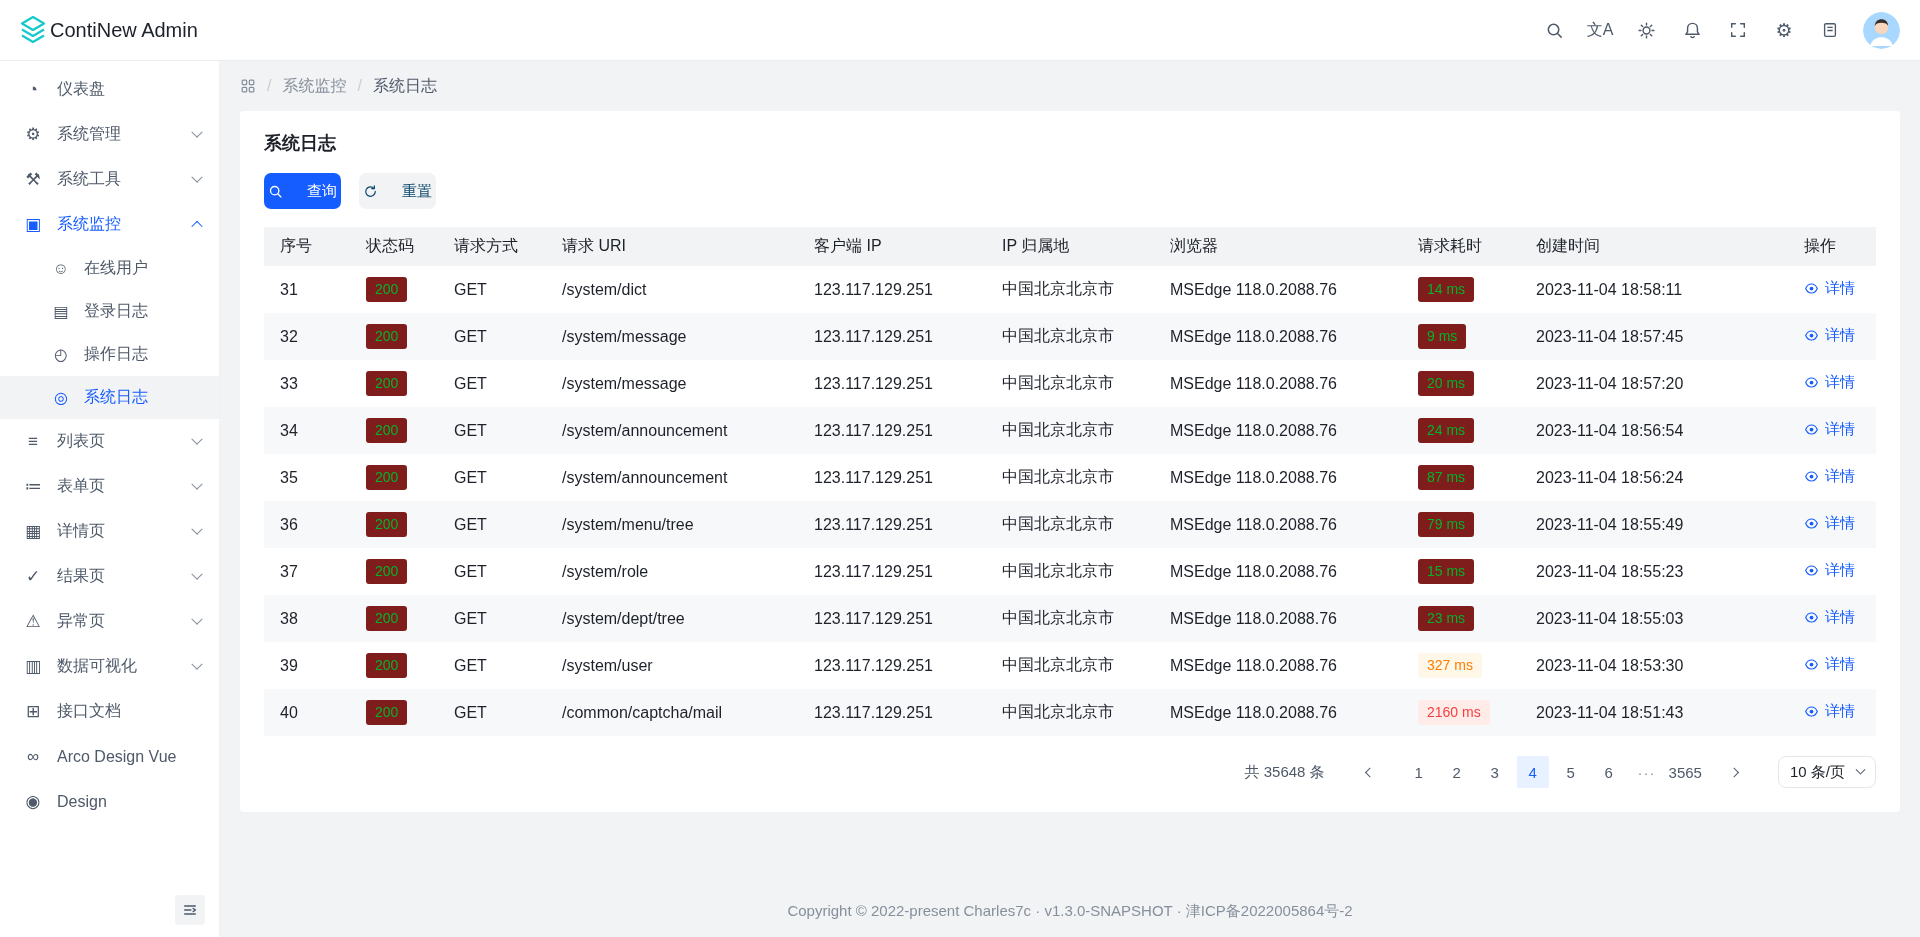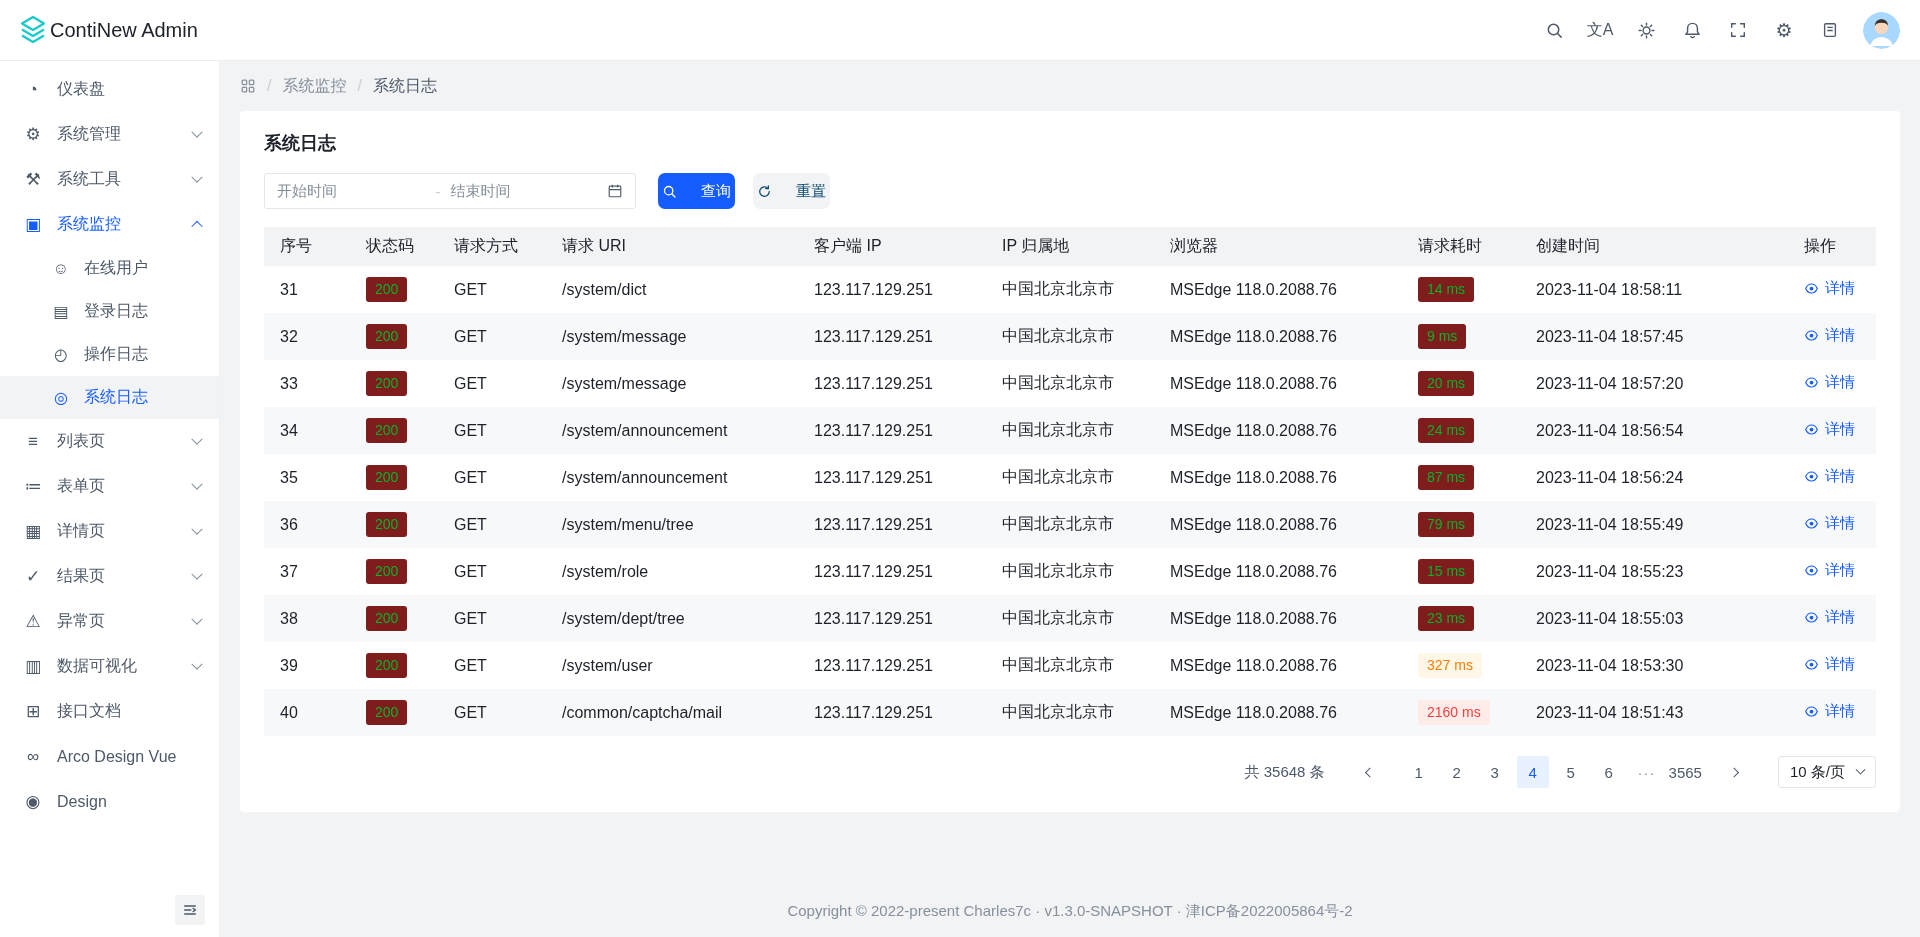--- a/index.html
+++ b/index.html
@@ -59,21 +59,21 @@
 .detail-link{display:inline-flex;align-items:center;gap:6px;color:#165dff;cursor:pointer;font-size:15px;text-decoration:none}
 
 .pagination{display:flex;align-items:center;justify-content:flex-end;margin-top:20px;gap:18px;font-size:15px;color:#4e5969}
 .total-text{margin-right:10px;color:#4e5969}
 .page-item,.nav-btn{min-width:32px;height:32px;border:none;background:transparent;border-radius:2px;color:#4e5969;font-size:15px;cursor:pointer;display:flex;align-items:center;justify-content:center;font-family:inherit}
 .page-item.active{background:#e8f1ff;color:#165dff;font-weight:500}
 .page-item.ellipsis{color:#86909c;letter-spacing:1px}
 .nav-btn .chev{border-color:#4e5969;width:7px;height:7px}
 .chev-left{transform:rotate(135deg) translate(-1px,-1px)}
 .chev-right{transform:rotate(-45deg) translate(-1px,-1px)}
-.page-size-select{display:flex;align-items:center;gap:12px;height:32px;border:1px solid #e5e6eb;border-radius:3px;padding:0 11px;margin-left:8px;color:#1d2129;cursor:pointer;background:#fff;font-size:15px;font-family:inherit}
+.page-size-select{display:flex;align-items:center;gap:12px;height:32px;border:1px solid #e5e6eb;border-radius:8px;padding:0 11px;margin-left:8px;color:#1d2129;cursor:pointer;background:#fff;font-size:15px;font-family:inherit}
 .page-size-select .chev{border-color:#4e5969;width:7px;height:7px;transform:rotate(45deg) translate(-2px,-2px)}
 
 .footer{margin-top:auto;padding:14px 0 16px;text-align:center;color:#86909c;font-size:15px;flex:0 0 auto}
 svg{display:block}
 </style>
 </head>
 <body>
 
 <div class="app">
 
@@ -236,31 +236,20 @@
         <span class="sep">/</span>
         <span class="bc-link">系统监控</span>
         <span class="sep">/</span>
         <span class="current">系统日志</span>
       </div>
 
       <section class="card">
         <h2 class="page-title">系统日志</h2>
 
         <div class="filter-bar">
-          <div class="range-picker">
-            <span class="ph">开始时间</span>
-            <span class="rsep">-</span>
-            <span class="ph">结束时间</span>
-            <span class="cal">
-              <svg viewBox="0 0 18 18" width="16" height="16" fill="none" stroke="currentColor" stroke-width="1.3">
-                  <rect x="2.5" y="3.5" width="13" height="12" rx="1"></rect>
-                  <path d="M2.5 7.5h13M6 2v3M12 2v3"></path>
-                </svg>
-            </span>
-          </div>
           <button class="btn btn-primary">
             <svg viewBox="0 0 18 18" width="15" height="15">
                 <circle cx="8" cy="8" r="5" fill="none" stroke="currentColor" stroke-width="1.6"></circle>
                 <path d="M11.8 11.8l3.7 3.7" stroke="currentColor" stroke-width="1.6" stroke-linecap="round"></path>
               </svg>
             <span>查询</span>
           </button>
           <button class="btn btn-secondary" style="margin-left:-4px">
             <svg viewBox="0 0 18 18" width="15" height="15" fill="none" stroke="currentColor" stroke-width="1.5" stroke-linecap="round">
                 <path d="M14.7 9a5.7 5.7 0 1 1-1.7-4"></path>

